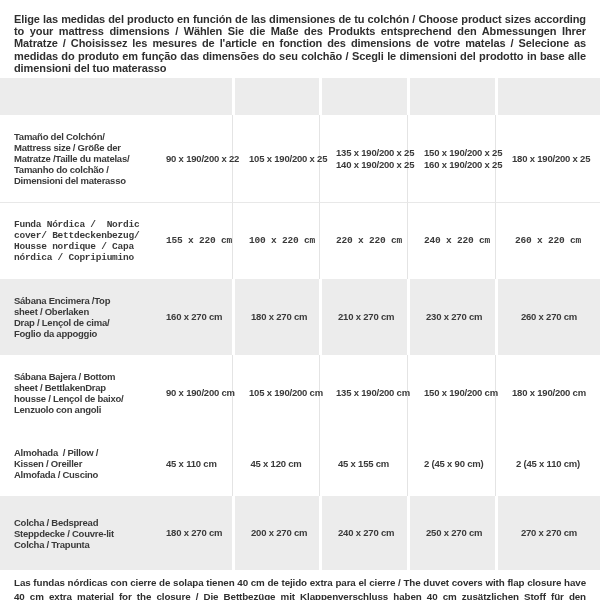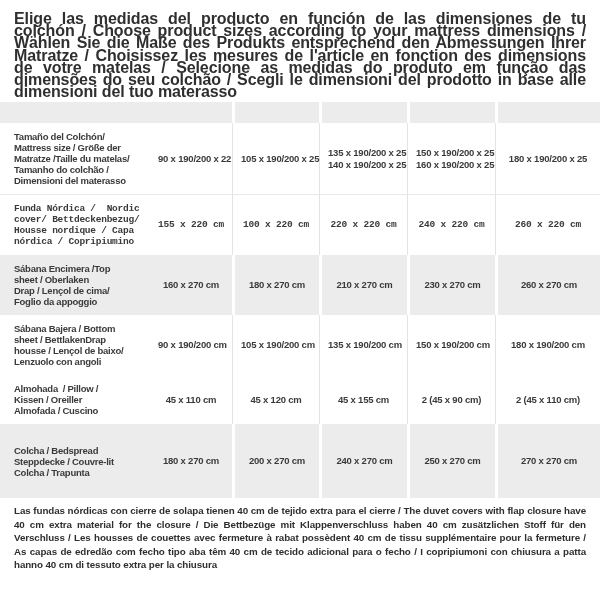--- a/index.html
+++ b/index.html
@@ -3,28 +3,28 @@
 <meta charset="utf-8">
 <style>
   html,body{margin:0;padding:0;background:#fff;}
   body{
     width:600px;height:600px;overflow:hidden;
     font-family:"Liberation Sans",sans-serif;
     color:#383838;-webkit-font-smoothing:antialiased;
   }
   .intro{
     margin:13px 14px 4px 14px;
-    font-size:16px;line-height:12.2px;font-weight:bold;
+    font-size:11px;line-height:12.2px;font-weight:bold;
     text-align:justify;color:#2f2f2f;letter-spacing:-0.1px;
   }
   table.sizes{
     width:600px;border-collapse:separate;border-spacing:0;
     table-layout:fixed;margin-top:2px;
   }
-  td{padding:8px;vertical-align:middle;}
+  td{padding:16px;vertical-align:middle;}
   tr.gray td{background:#ececec;}
   tr.white td{background:#ffffff;}
   td.label{
     text-align:left;padding-left:14px;
     font-size:9.5px;line-height:11px;font-weight:bold;
     letter-spacing:-0.25px;white-space:pre;color:#3a3a3a;
   }
   td.size{
     text-align:center;font-size:9.5px;line-height:12px;
     font-weight:bold;letter-spacing:-0.2px;white-space:pre;color:#3a3a3a;

